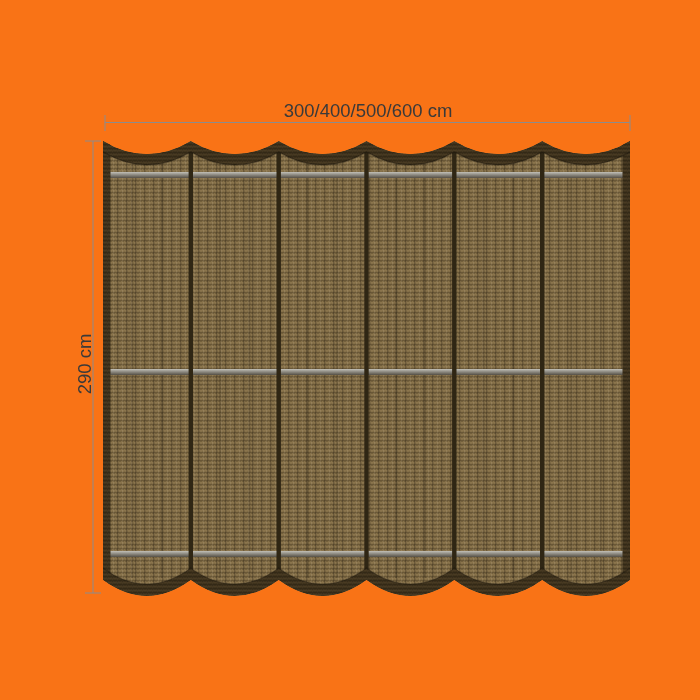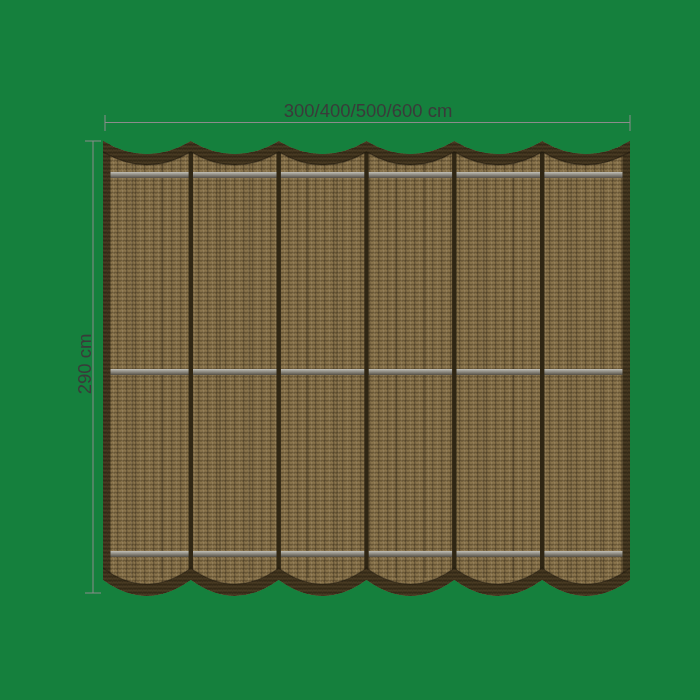--- a/index.html
+++ b/index.html
@@ -1,17 +1,17 @@
 <!DOCTYPE html>
 <html style="--fabric-base: #7e6a44; --weave-dark: #59492b; --weave-light: #947d52; --binding: #3d311c; --binding-dark: #2c2312; --binding-light: #4e3f25; --seam: #2f2614; --bar-light: #c2c0b8; --bar-mid: #8f8c83; --bar-dark: #554f45; --dimension-line: #8c8c8c; --label-text: #3a3a3a;"><head>
 <meta charset="utf-8">
 <style>
   html,body{margin:0;padding:0;background:#ffffff;}
   body{width:700px;height:700px;font-family:"Liberation Sans",sans-serif;}
-  .stage{position:relative;width:700px;height:700px;background:#15803d;overflow:hidden;}
+  .stage{position:relative;width:700px;height:700px;background:#f97316;overflow:hidden;}
   svg{display:block;}
   text{font-family:"Liberation Sans",sans-serif;}
 </style>
 </head>
 <body>
 
 <div class="stage">
   <svg id="scene" width="700" height="700" viewBox="0 0 700 700">
     <defs>
       <pattern id="weave" patternUnits="userSpaceOnUse" width="6" height="4">

